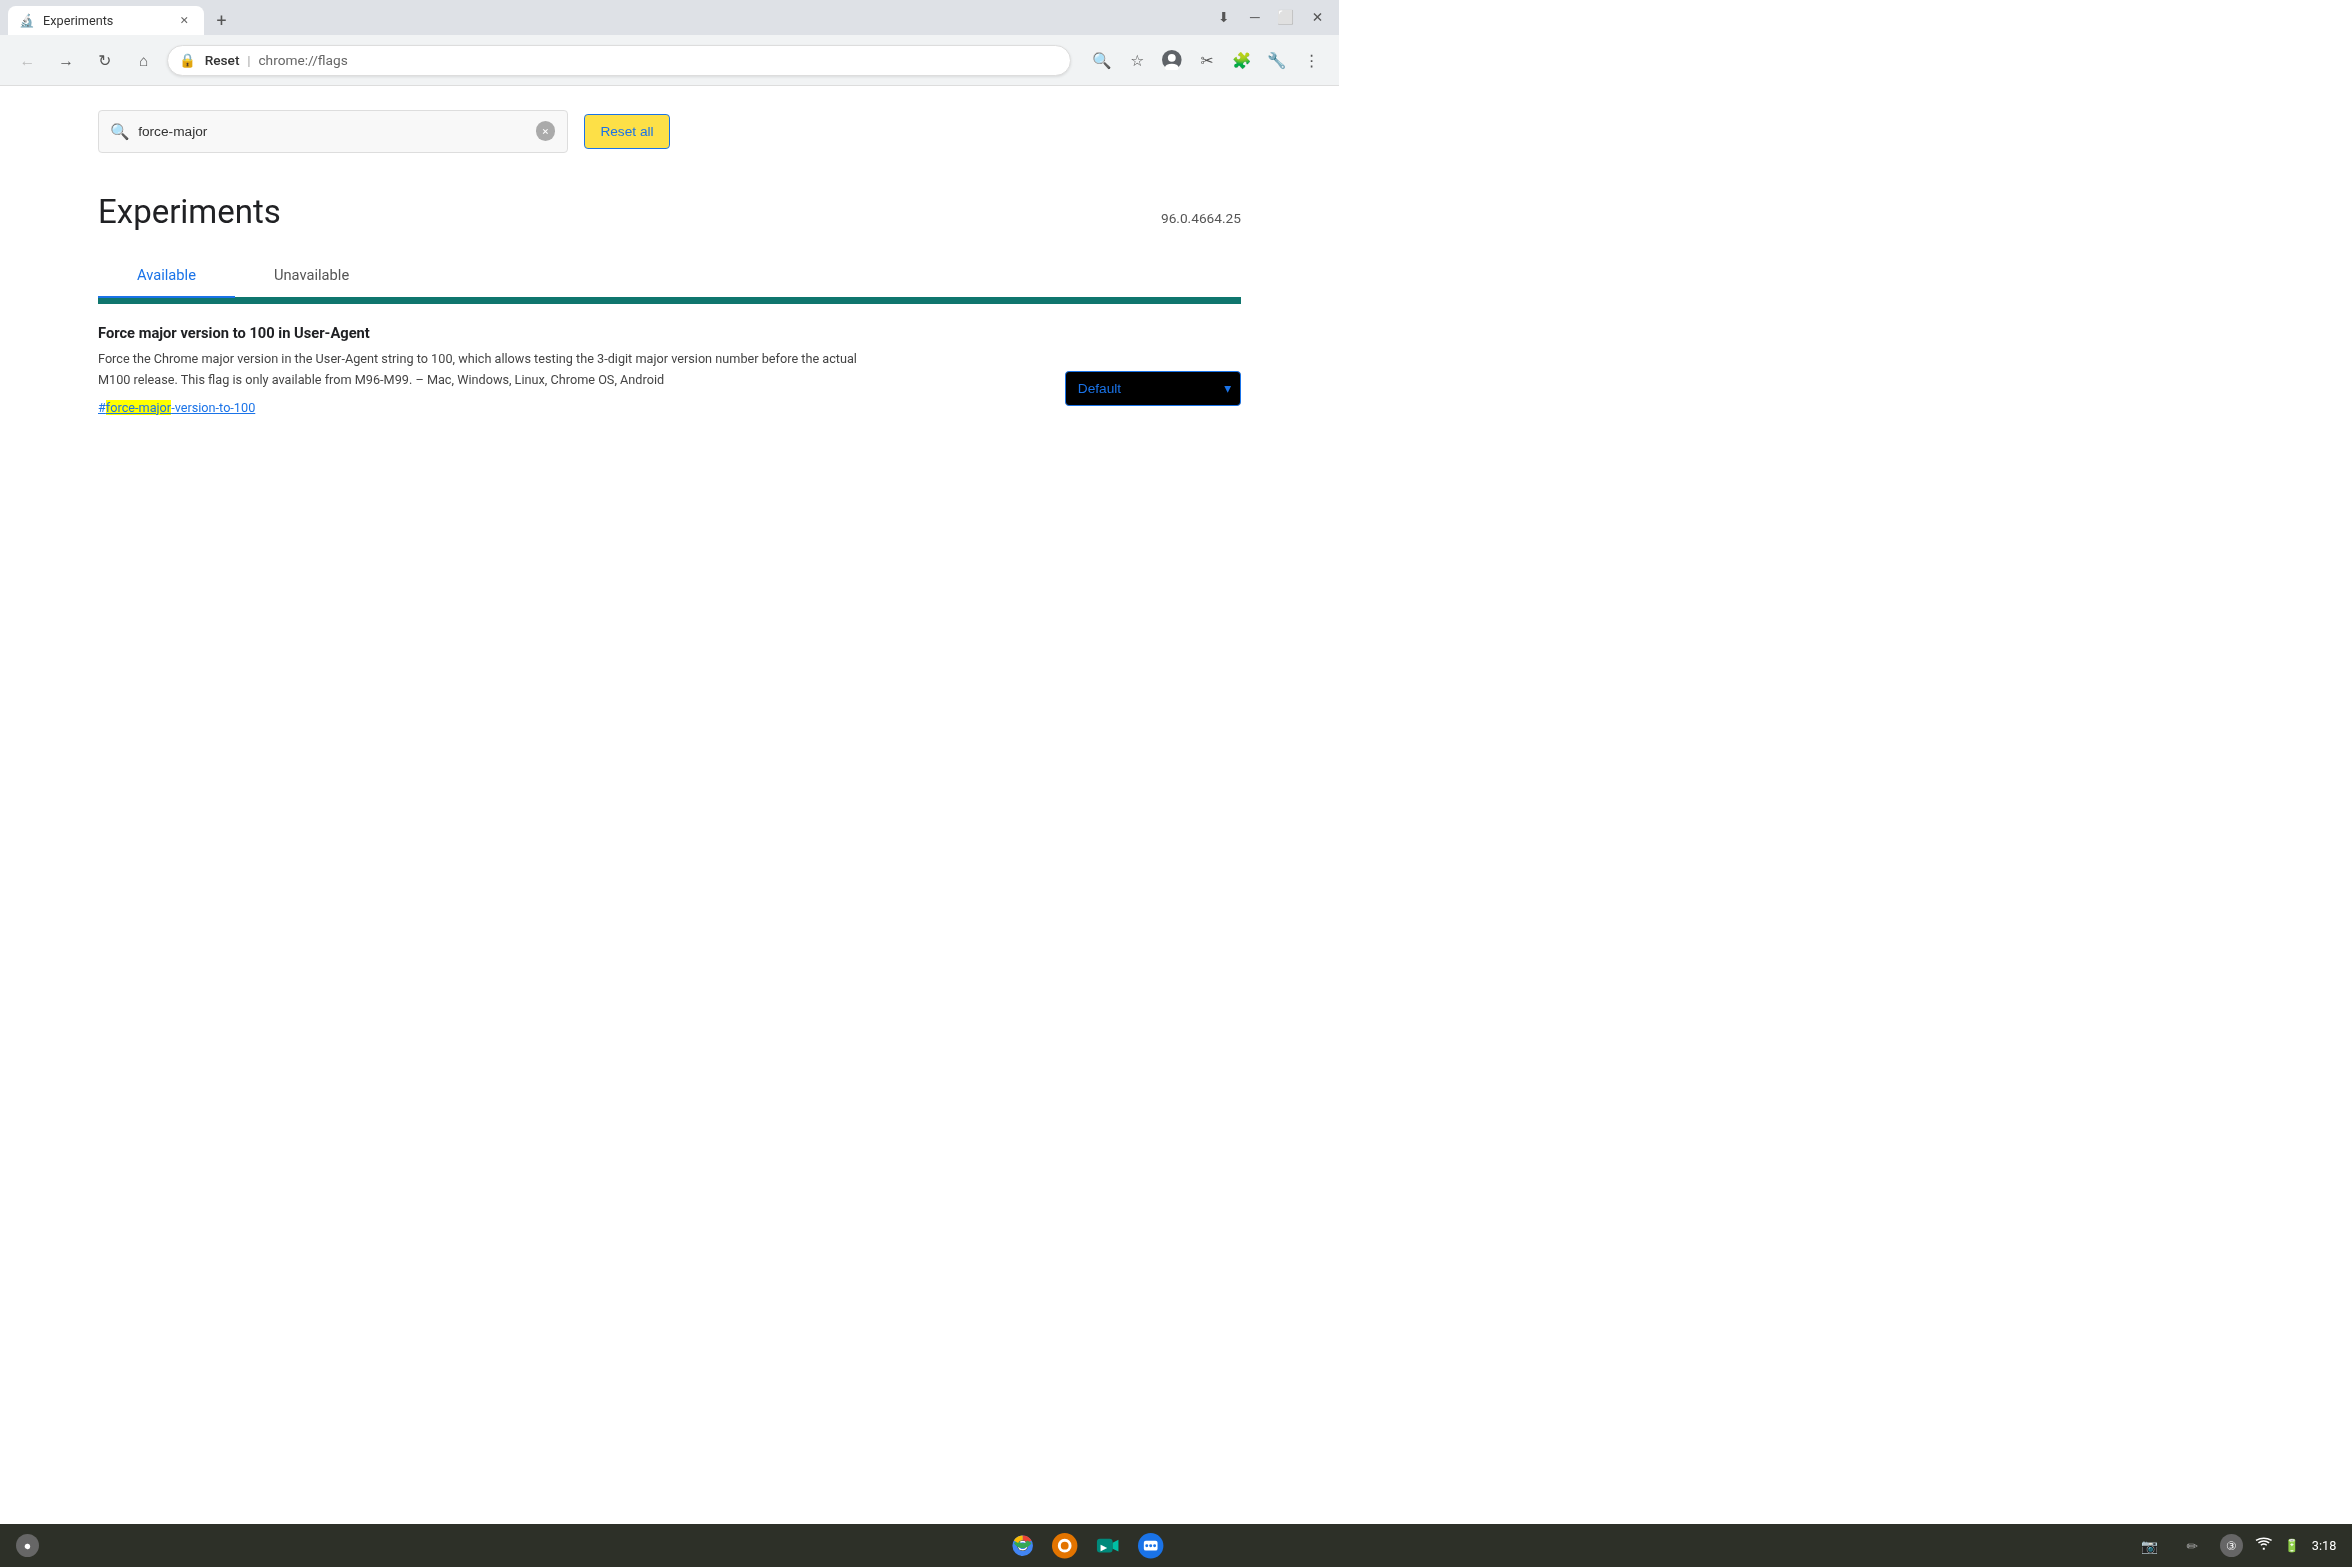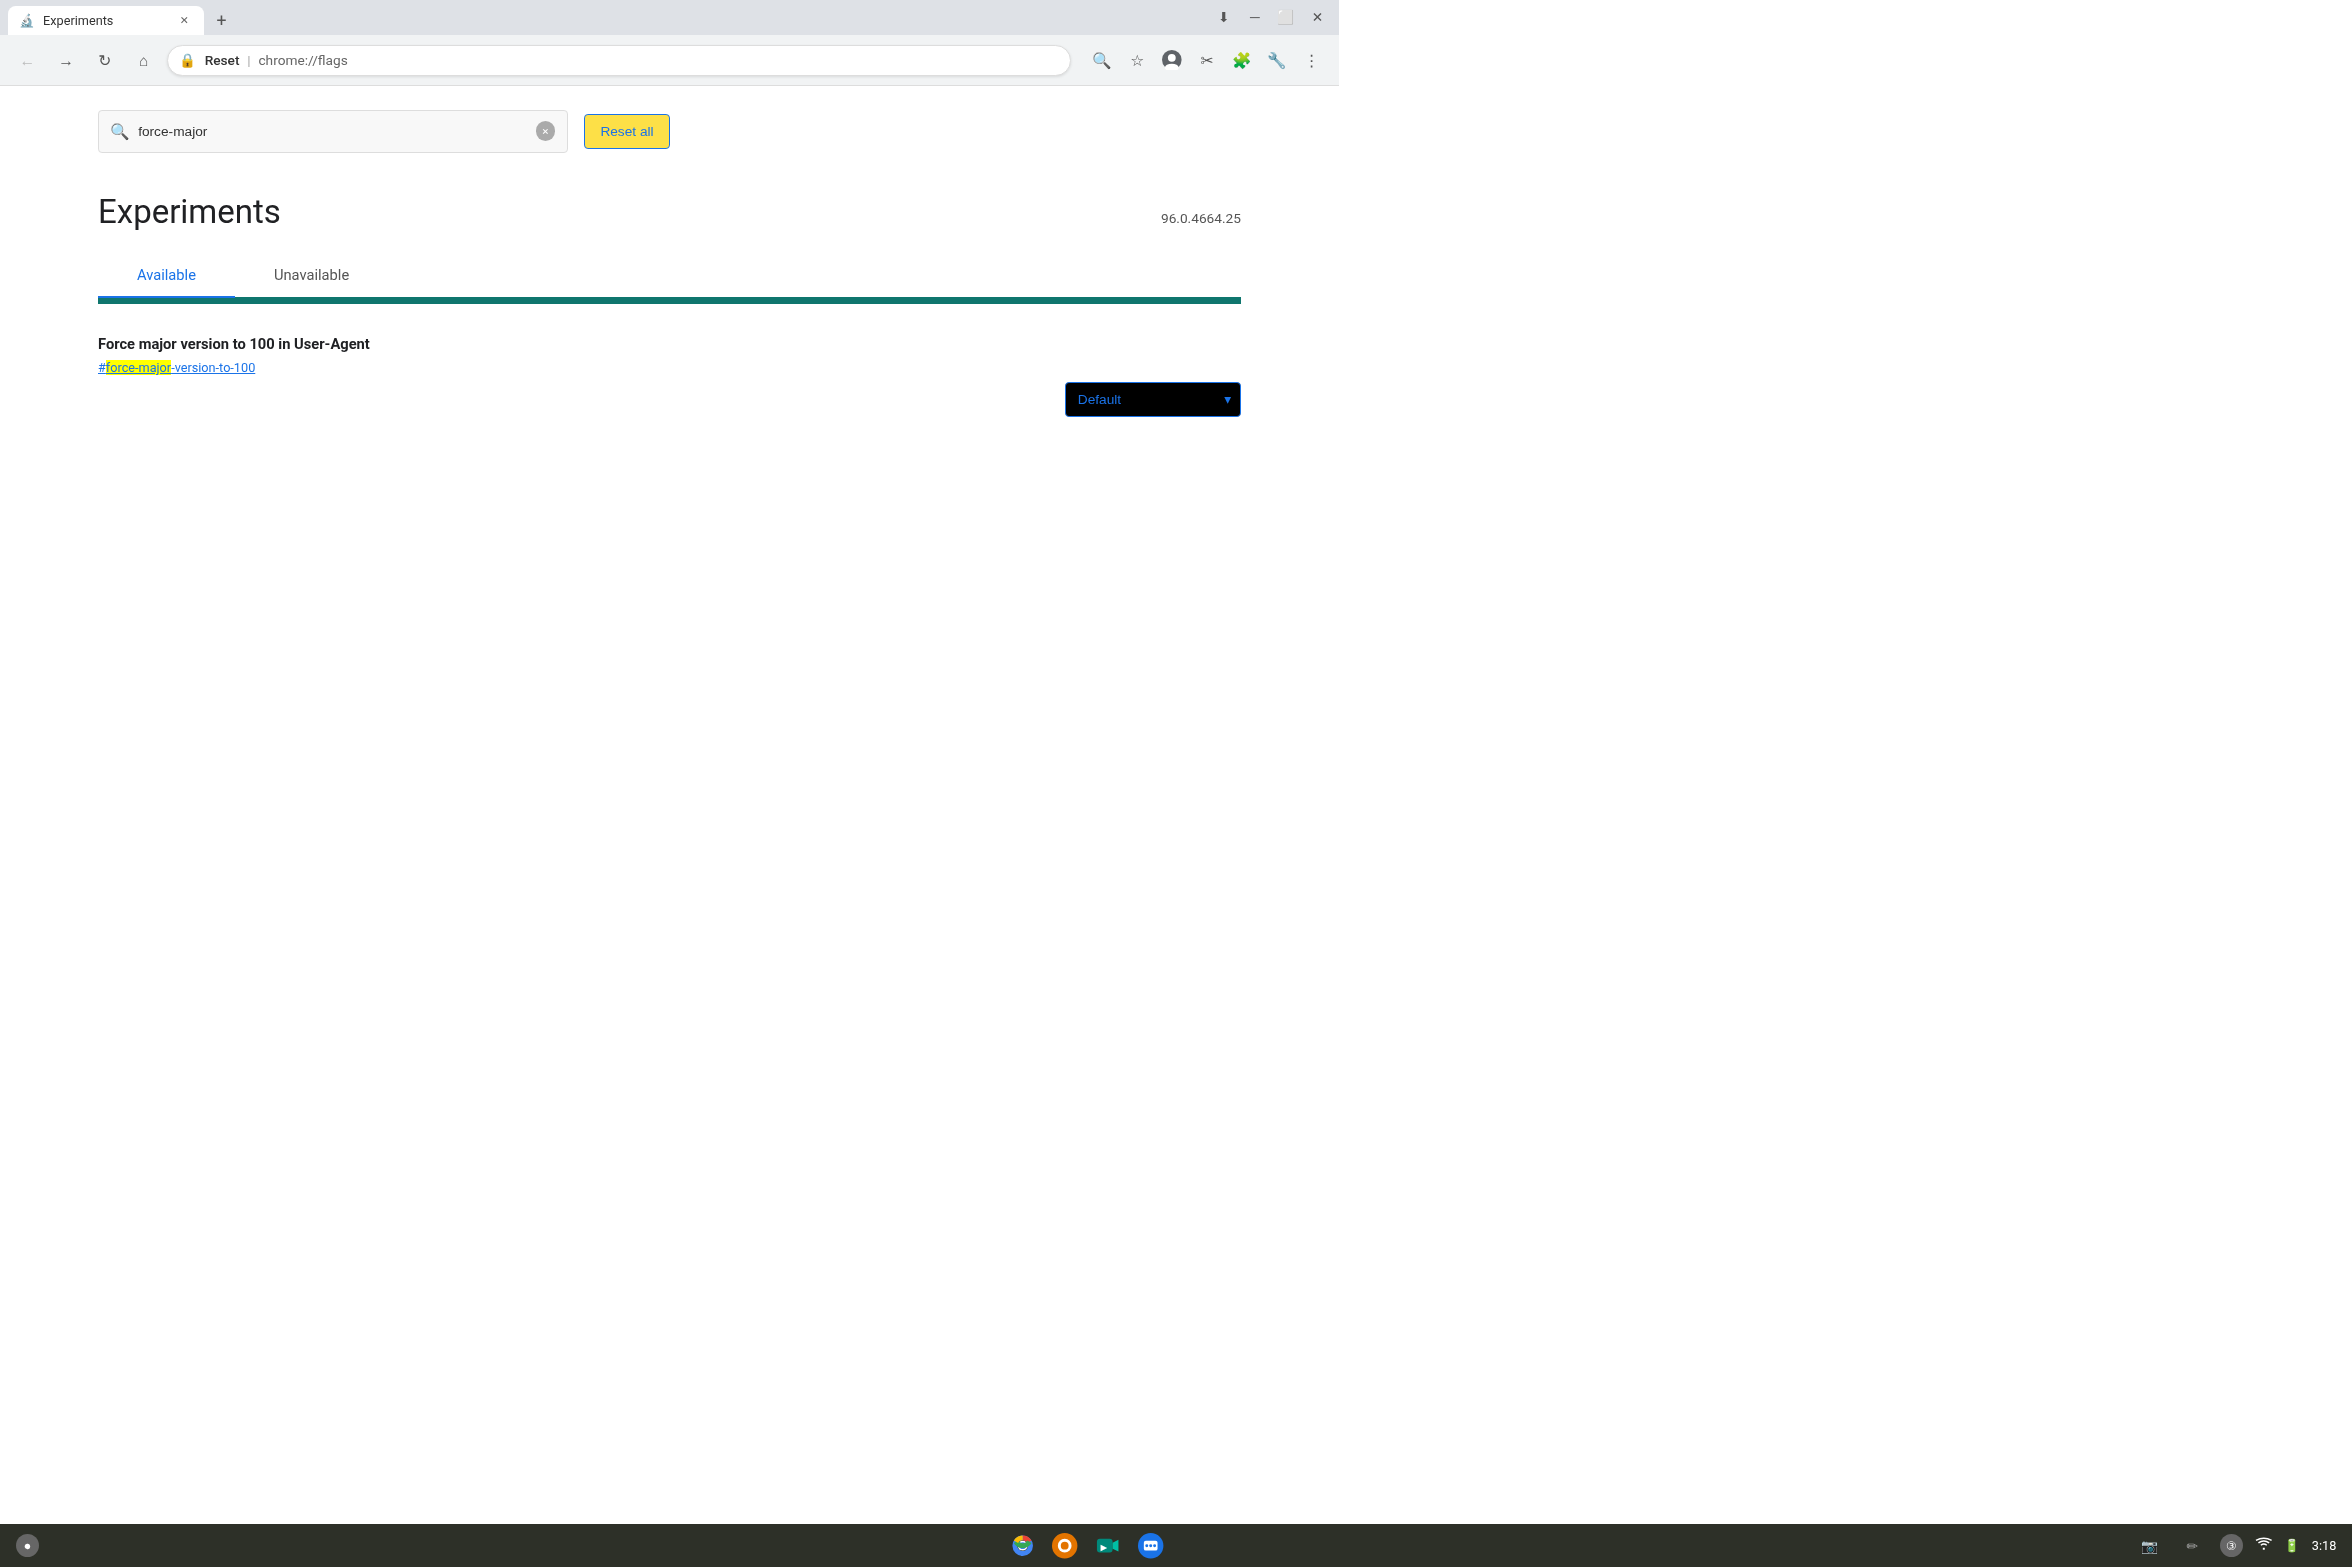--- a/index.html
+++ b/index.html
@@ -250,21 +250,21 @@
       border-bottom: 2.9px solid transparent;
       margin-bottom: -1px;
     }
     .tab-item.active {
       color: #1a73e8;
       border-bottom-color: #1a73e8;
     }
 
     
     .flags-list {
-      margin-top: 31px;
+      margin-top: 20px;
     }
     .flag-entry {
       display: flex;
       align-items: flex-start;
       justify-content: space-between;
       padding-bottom: 23.5px;
     }
     .flag-info {
       flex: 1;
       max-width: 784px;
@@ -438,20 +438,21 @@
 
   <div class="tabs-container">
     <div class="tab-item active">Available</div>
     <div class="tab-item">Unavailable</div>
   </div>
 
   <div class="flags-list">
     <div class="flag-entry">
       <div class="flag-info">
         <div class="flag-title">Force major version to 100 in User-Agent</div>
+        <div class="flag-description">Force the Chrome major version in the User-Agent string to 100, which allows testing the 3-digit major version number before the actual M100 release. This flag is only available from M96-M99. – Mac, Windows, Linux, Chrome OS, Android</div>
         <div class="flag-link">
           <span>#</span><span class="flag-highlight">force-major</span><span>-version-to-100</span>
         </div>
       </div>
       <div class="flag-dropdown-container">
         <div class="select-wrapper">
           <select>
             <option value="default" selected="">Default</option>
             <option value="enabled">Enabled</option>
             <option value="disabled">Disabled</option>

